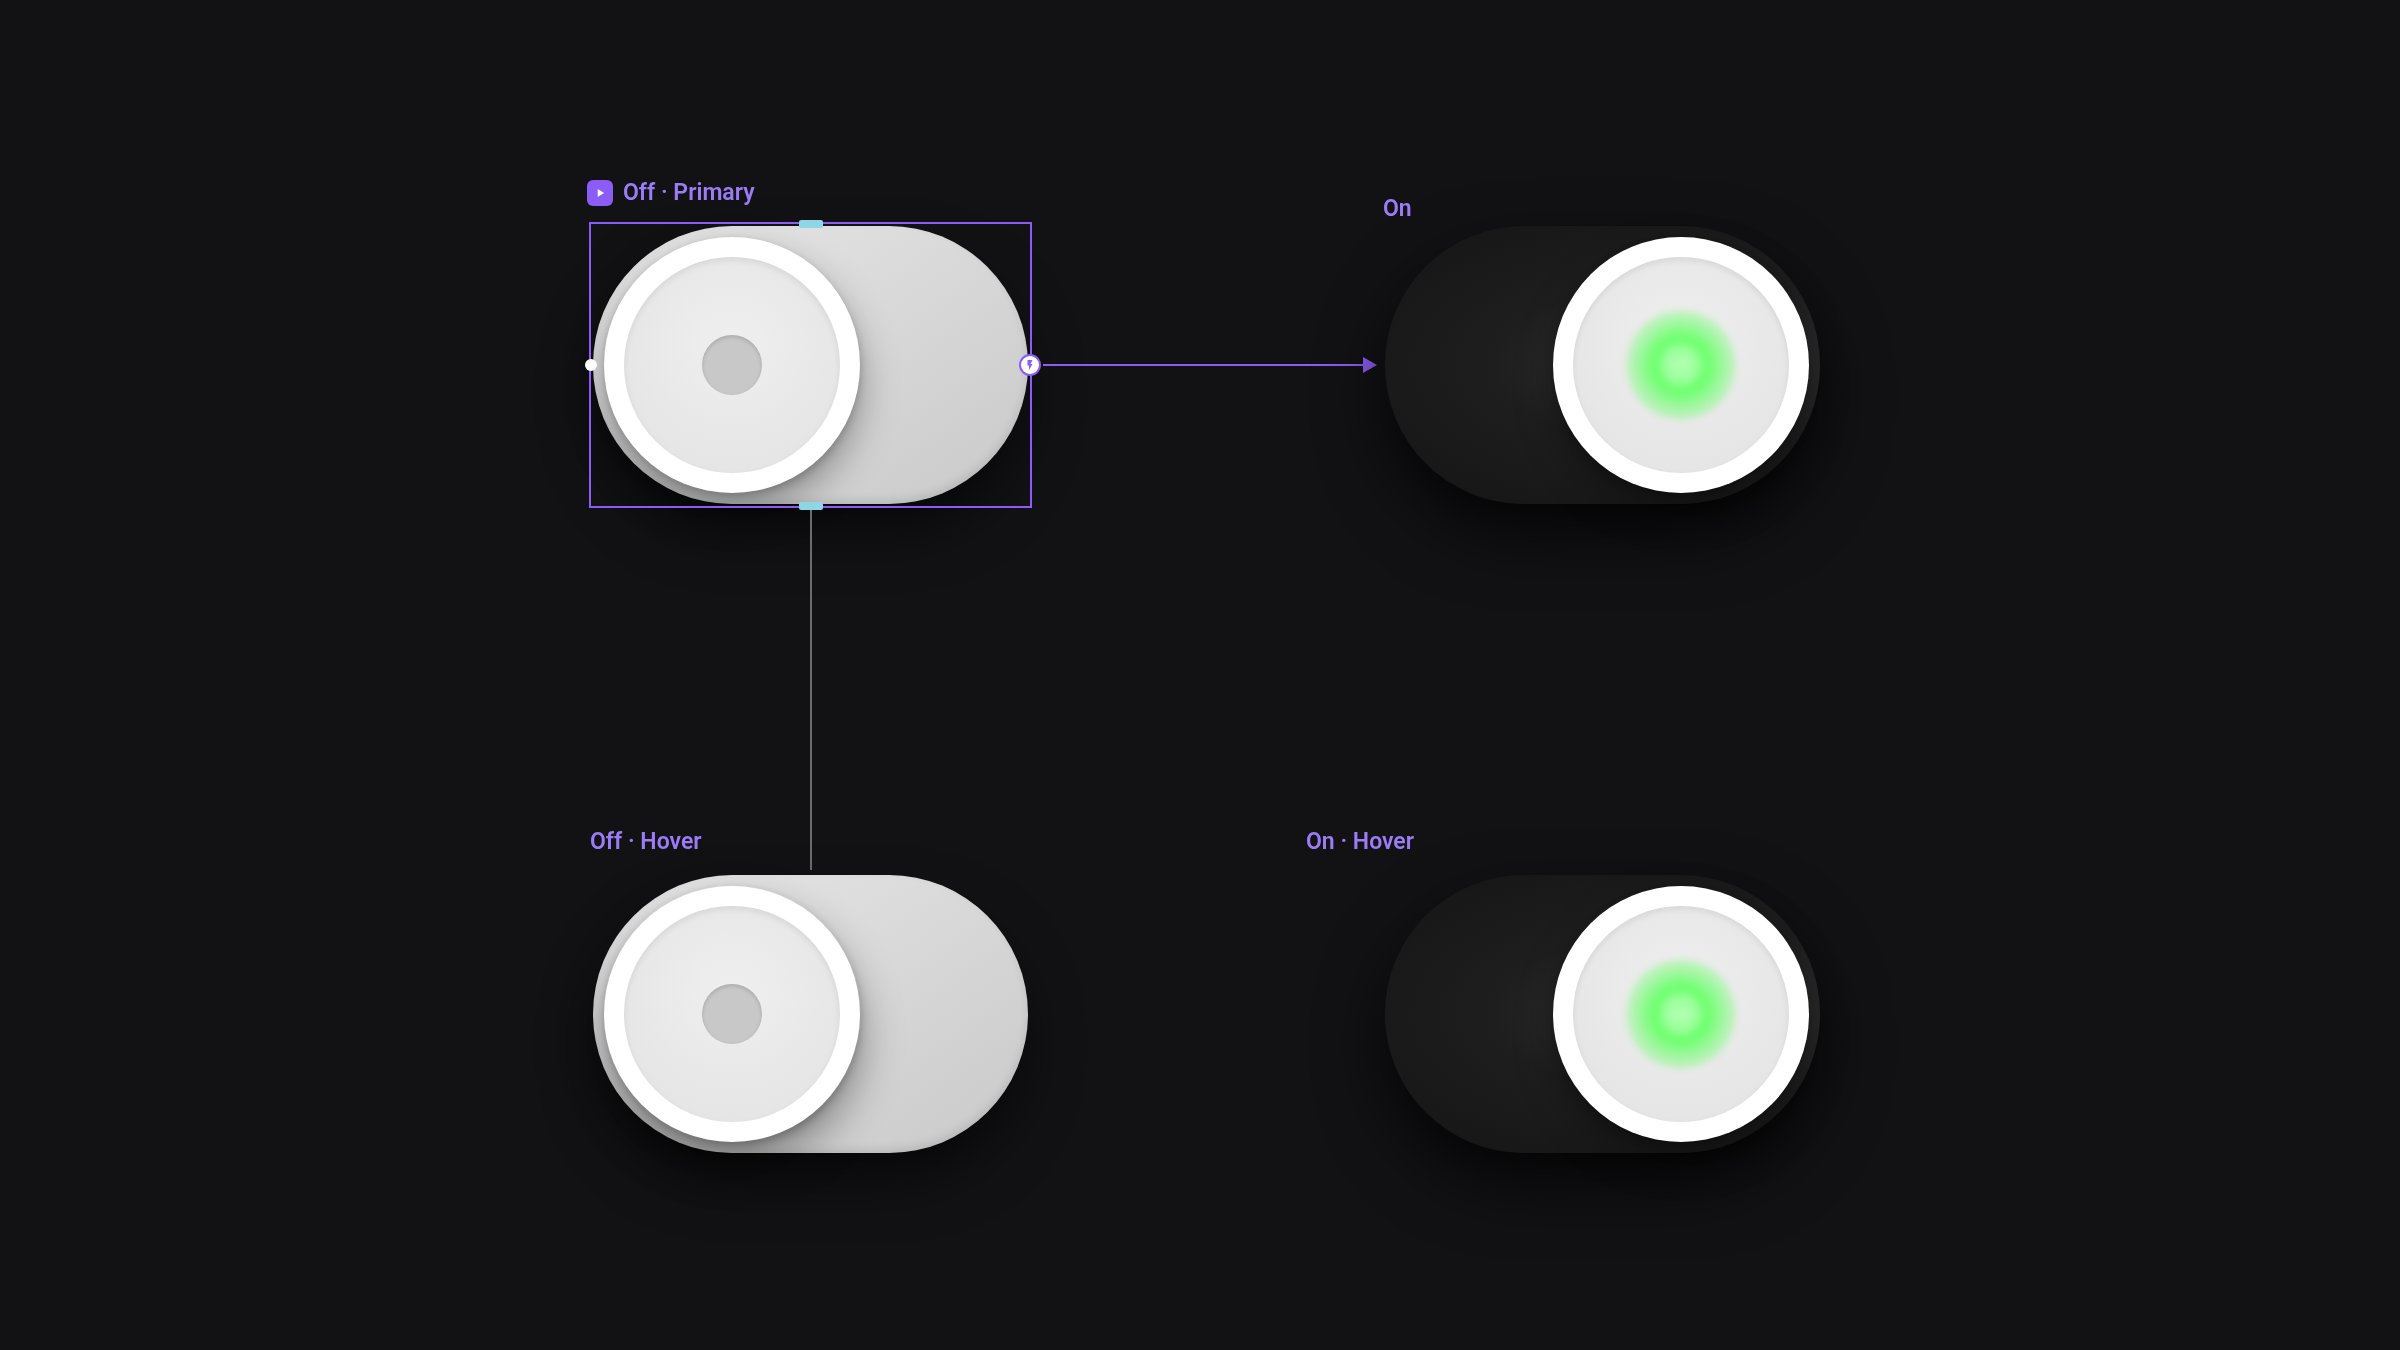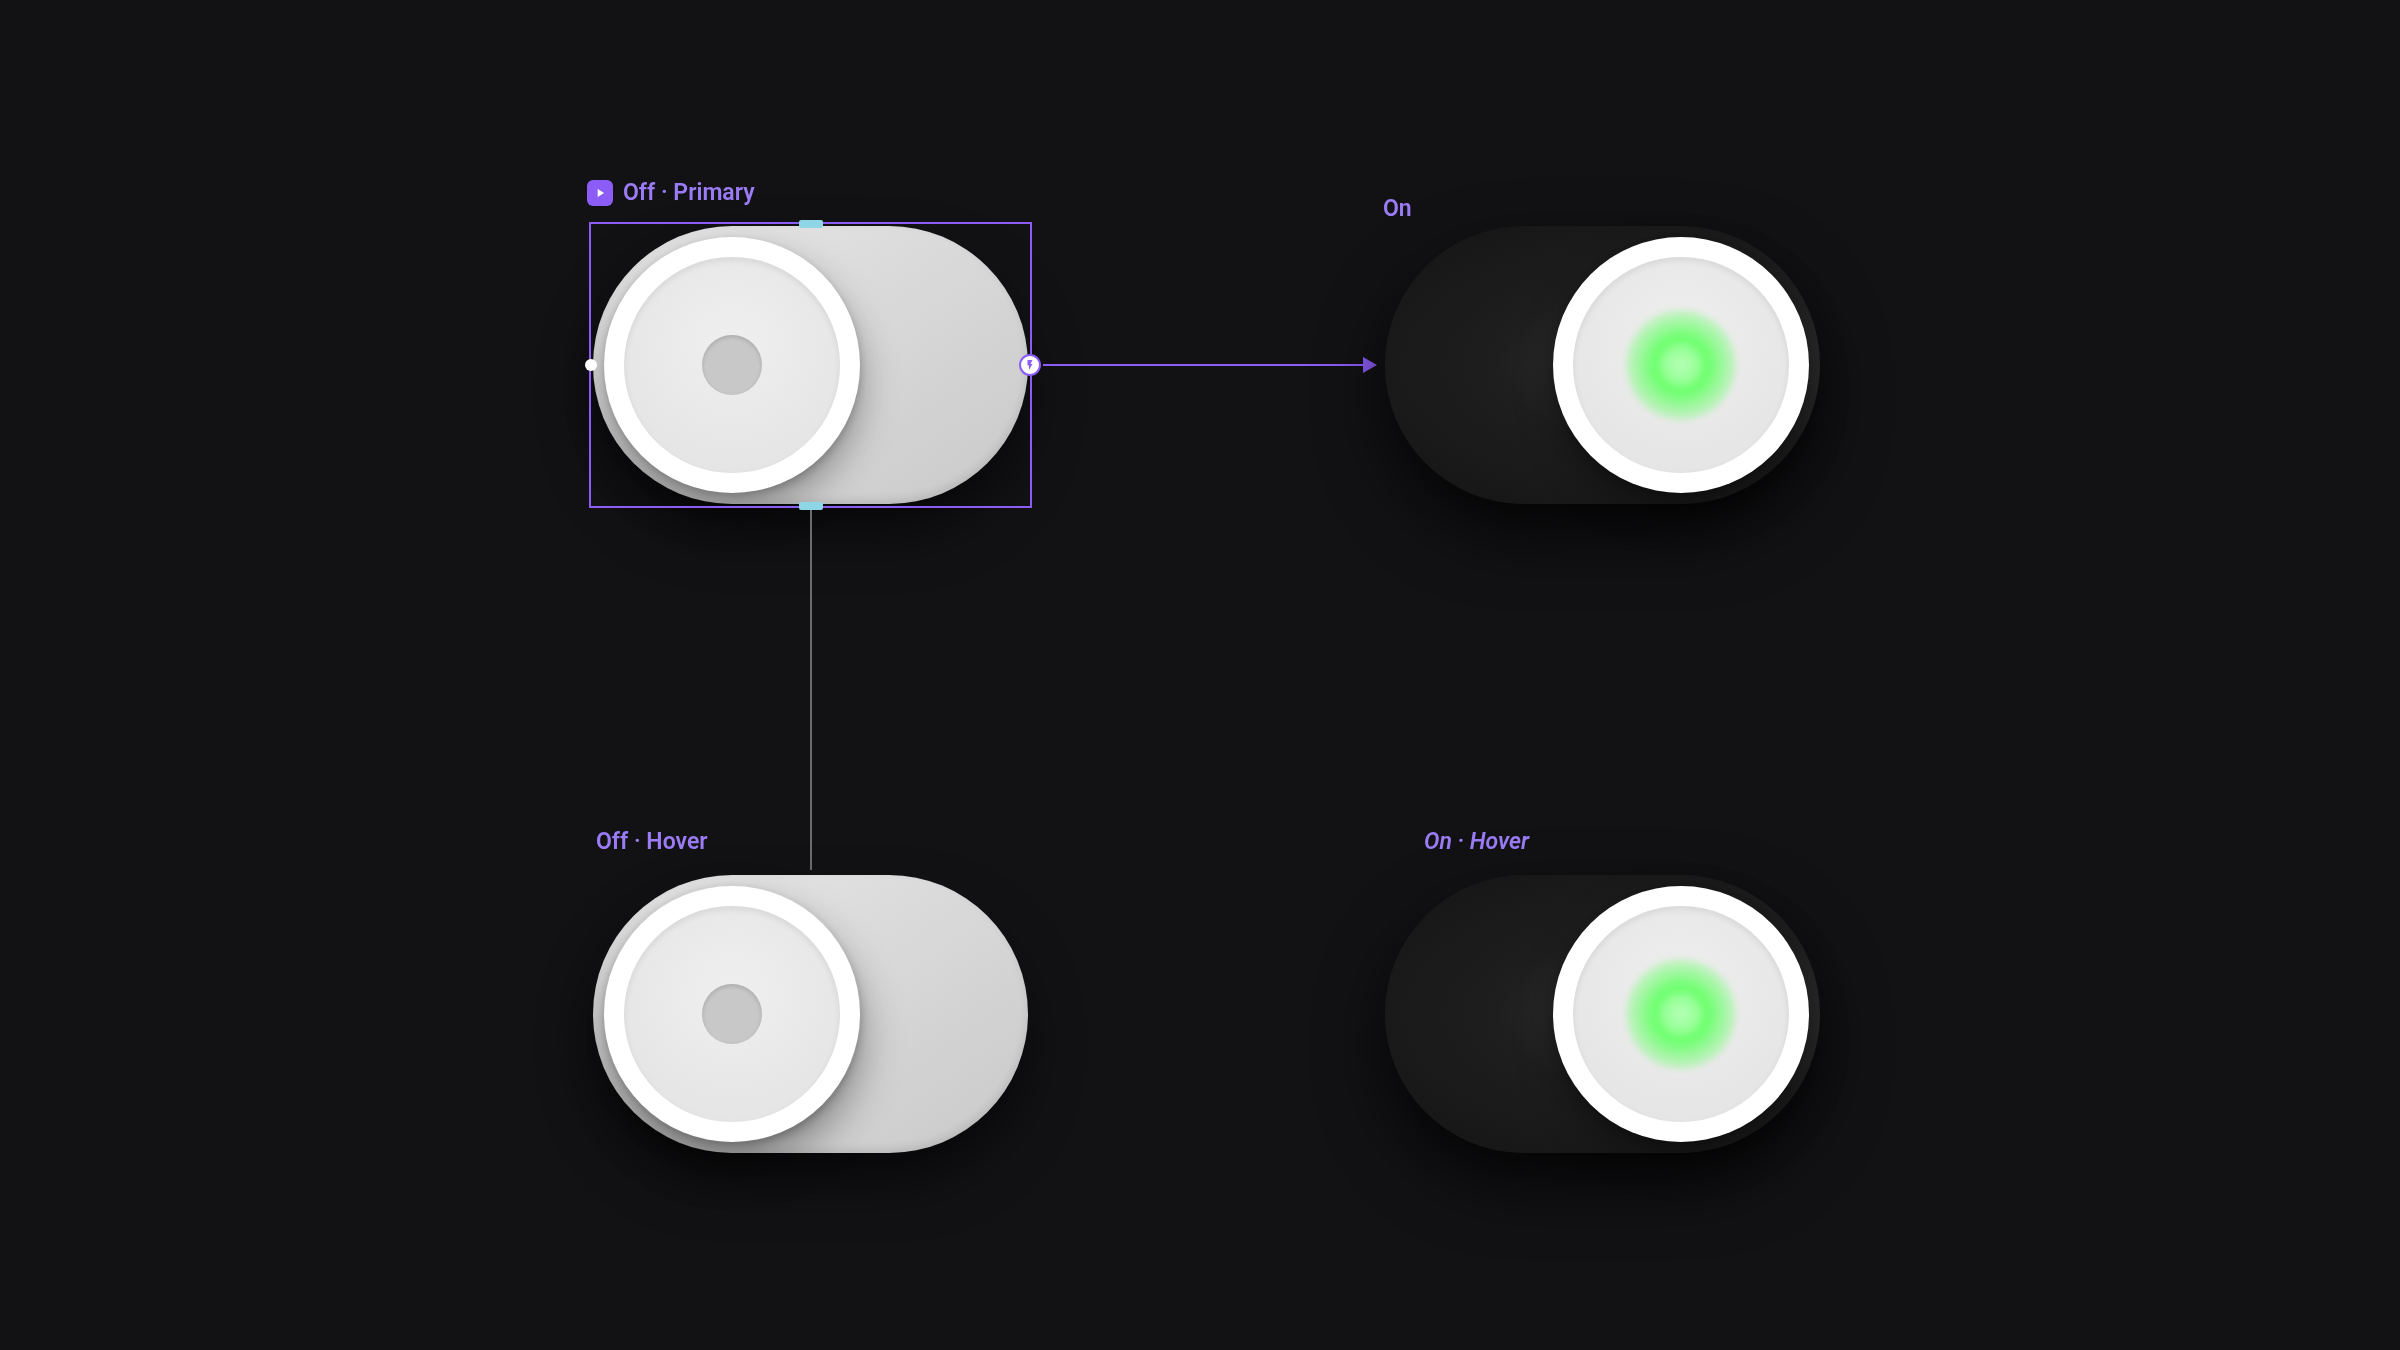--- a/index.html
+++ b/index.html
@@ -57,25 +57,25 @@
           <path d="M8 5v14l11-7z"></path>
         </svg>
     </span>
     <span>Off · Primary</span>
   </div>
 
   <div class="variant-label" style="left:1383px;top:195px;">
     <span>On</span>
   </div>
 
-  <div class="variant-label" style="left:590px;top:828px;margin-left:6px;">
+  <div class="variant-label" style="left:590px;top:828px;">
     <span>Off · Hover</span>
   </div>
 
-  <div class="variant-label" style="left:1424px;top:828px;font-style:italic;">
+  <div class="variant-label" style="left:1306px;top:828px;">
     <span>On · Hover</span>
   </div>
 
   <div class="toggle off" style="left:593px;top:226px;">
     <div class="knob">
       <div class="knob-ring"></div>
       <div class="knob-center-off"></div>
     </div>
   </div>
 

